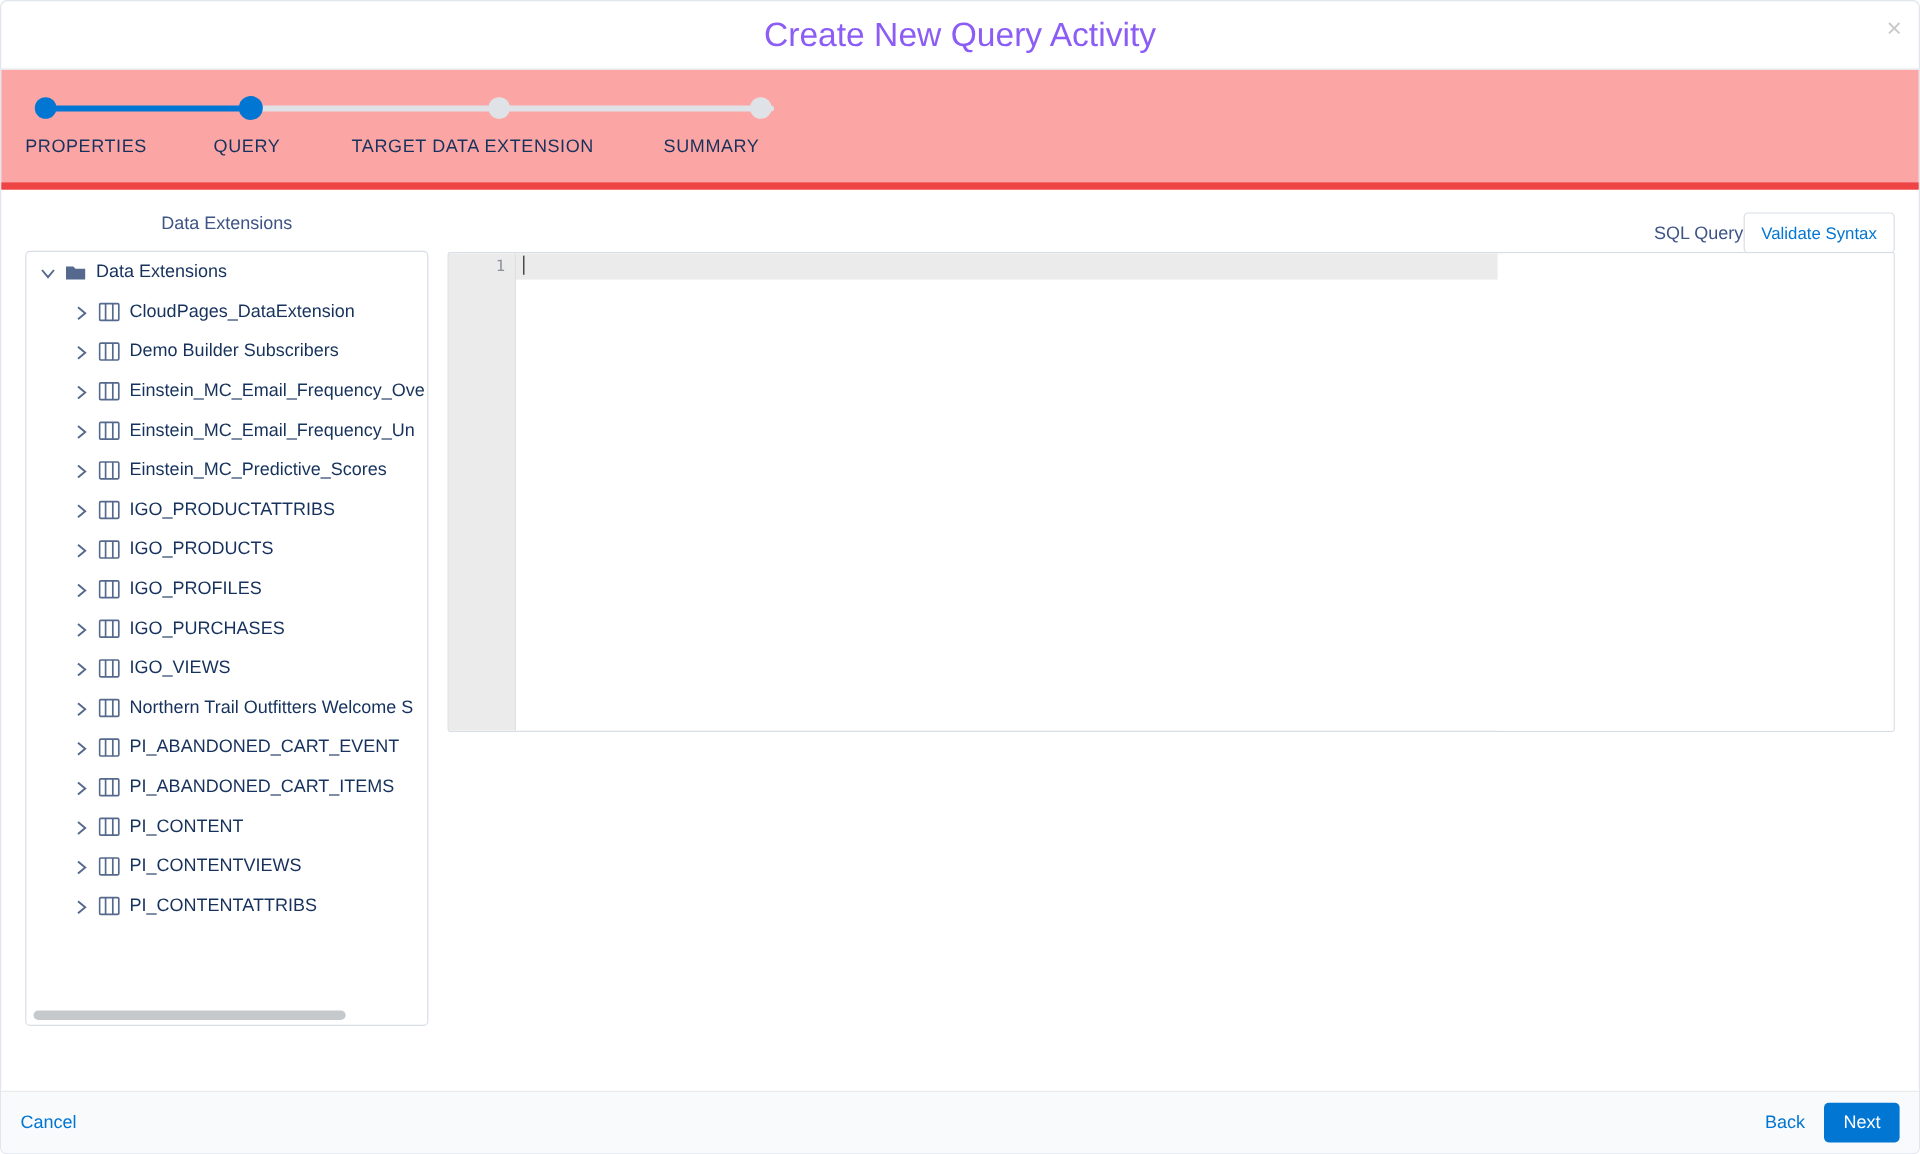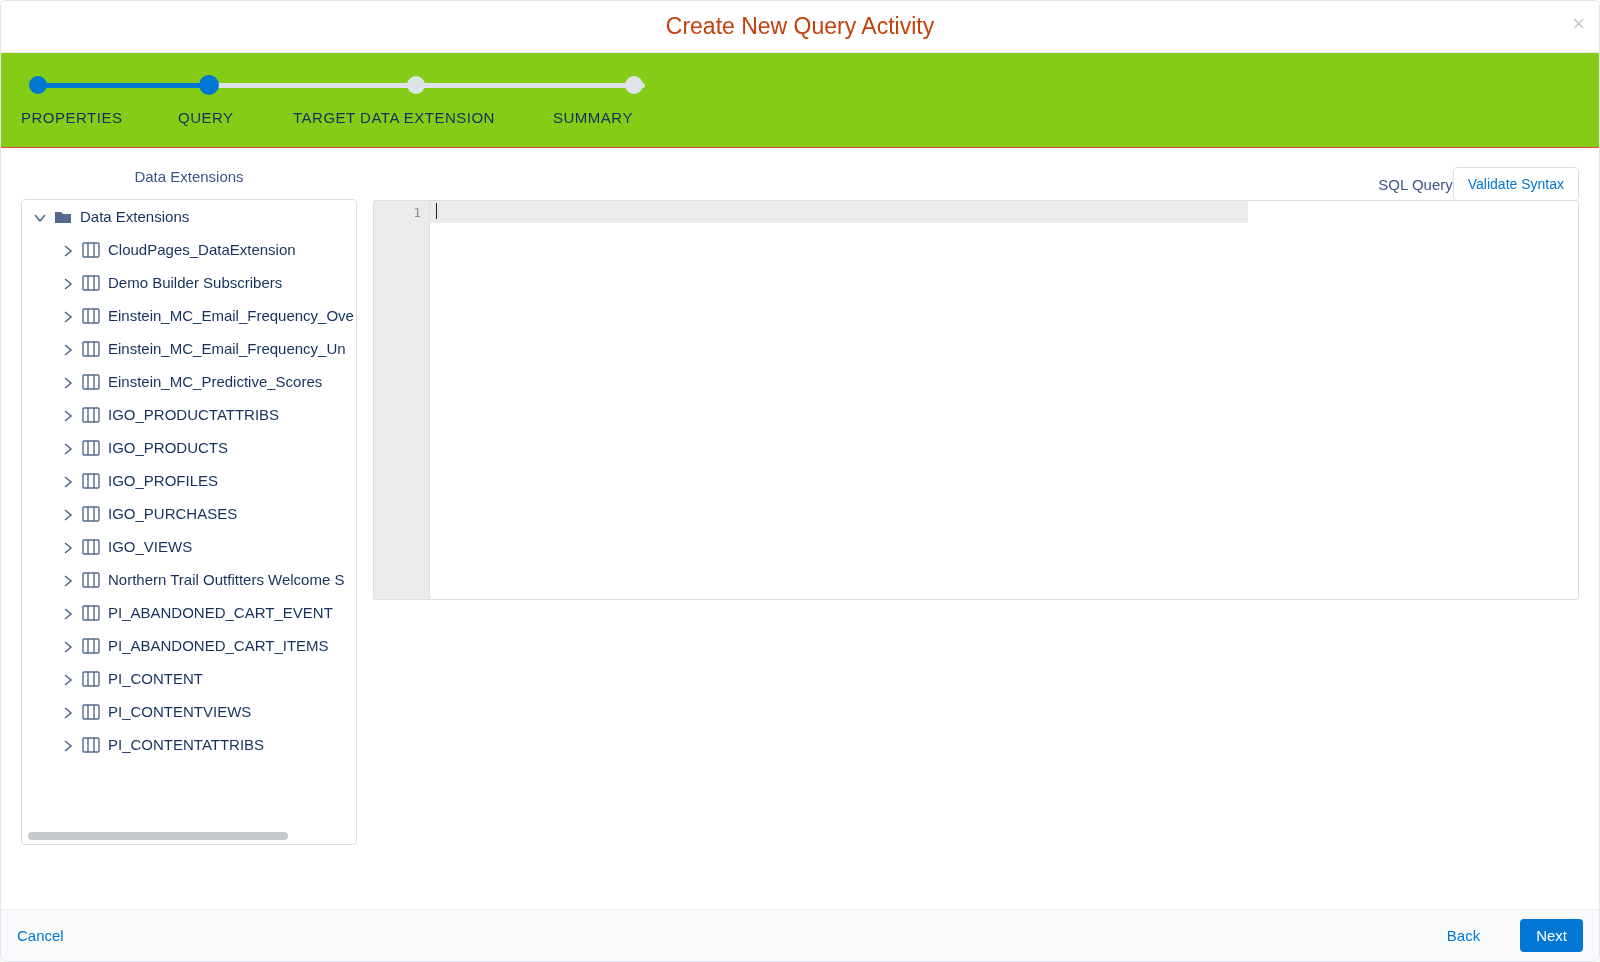--- a/index.html
+++ b/index.html
@@ -16,35 +16,35 @@
   display: flex;
   flex-direction: column;
 }
 .modal-header {
   position: relative;
   text-align: center;
   padding: 12px 0;
   border-bottom: 1px solid #e8ecef;
 }
 .modal-title {
-  font-size: 23px;
+  font-size: 28px;
   font-weight: 400;
-  color: #c2410c;
+  color: #8b5cf6;
 }
 .close-x {
   position: absolute;
   right: 14px;
   top: 10px;
   font-size: 22px;
   color: #c9c9c9;
   cursor: pointer;
 }
 .steps-bar {
-  background: #84cc16;
-  border-bottom: 1px solid #ef4444;
+  background: #fca5a5;
+  border-bottom: 6px solid #ef4444;
   padding: 24px 20px 16px 20px;
 }
 .steps-track {
   position: relative;
   display: flex;
   align-items: center;
   height: 16px;
   margin-left: 8px;
 }
 .track-line {
@@ -225,21 +225,20 @@
   width: 326px;
   background: #fff;
 }
 .footer {
   border-top: 1px solid #e8ecef;
   background: #f9fafb;
   height: 52px;
   display: flex;
   align-items: center;
   padding: 0 16px;
-  gap: 24px;
 }
 .cancel-link {
   color: #0176d3;
   font-size: 15px;
   cursor: pointer;
 }
 .spacer { flex: 1; }
 .back-link {
   color: #0176d3;
   font-size: 15px;

